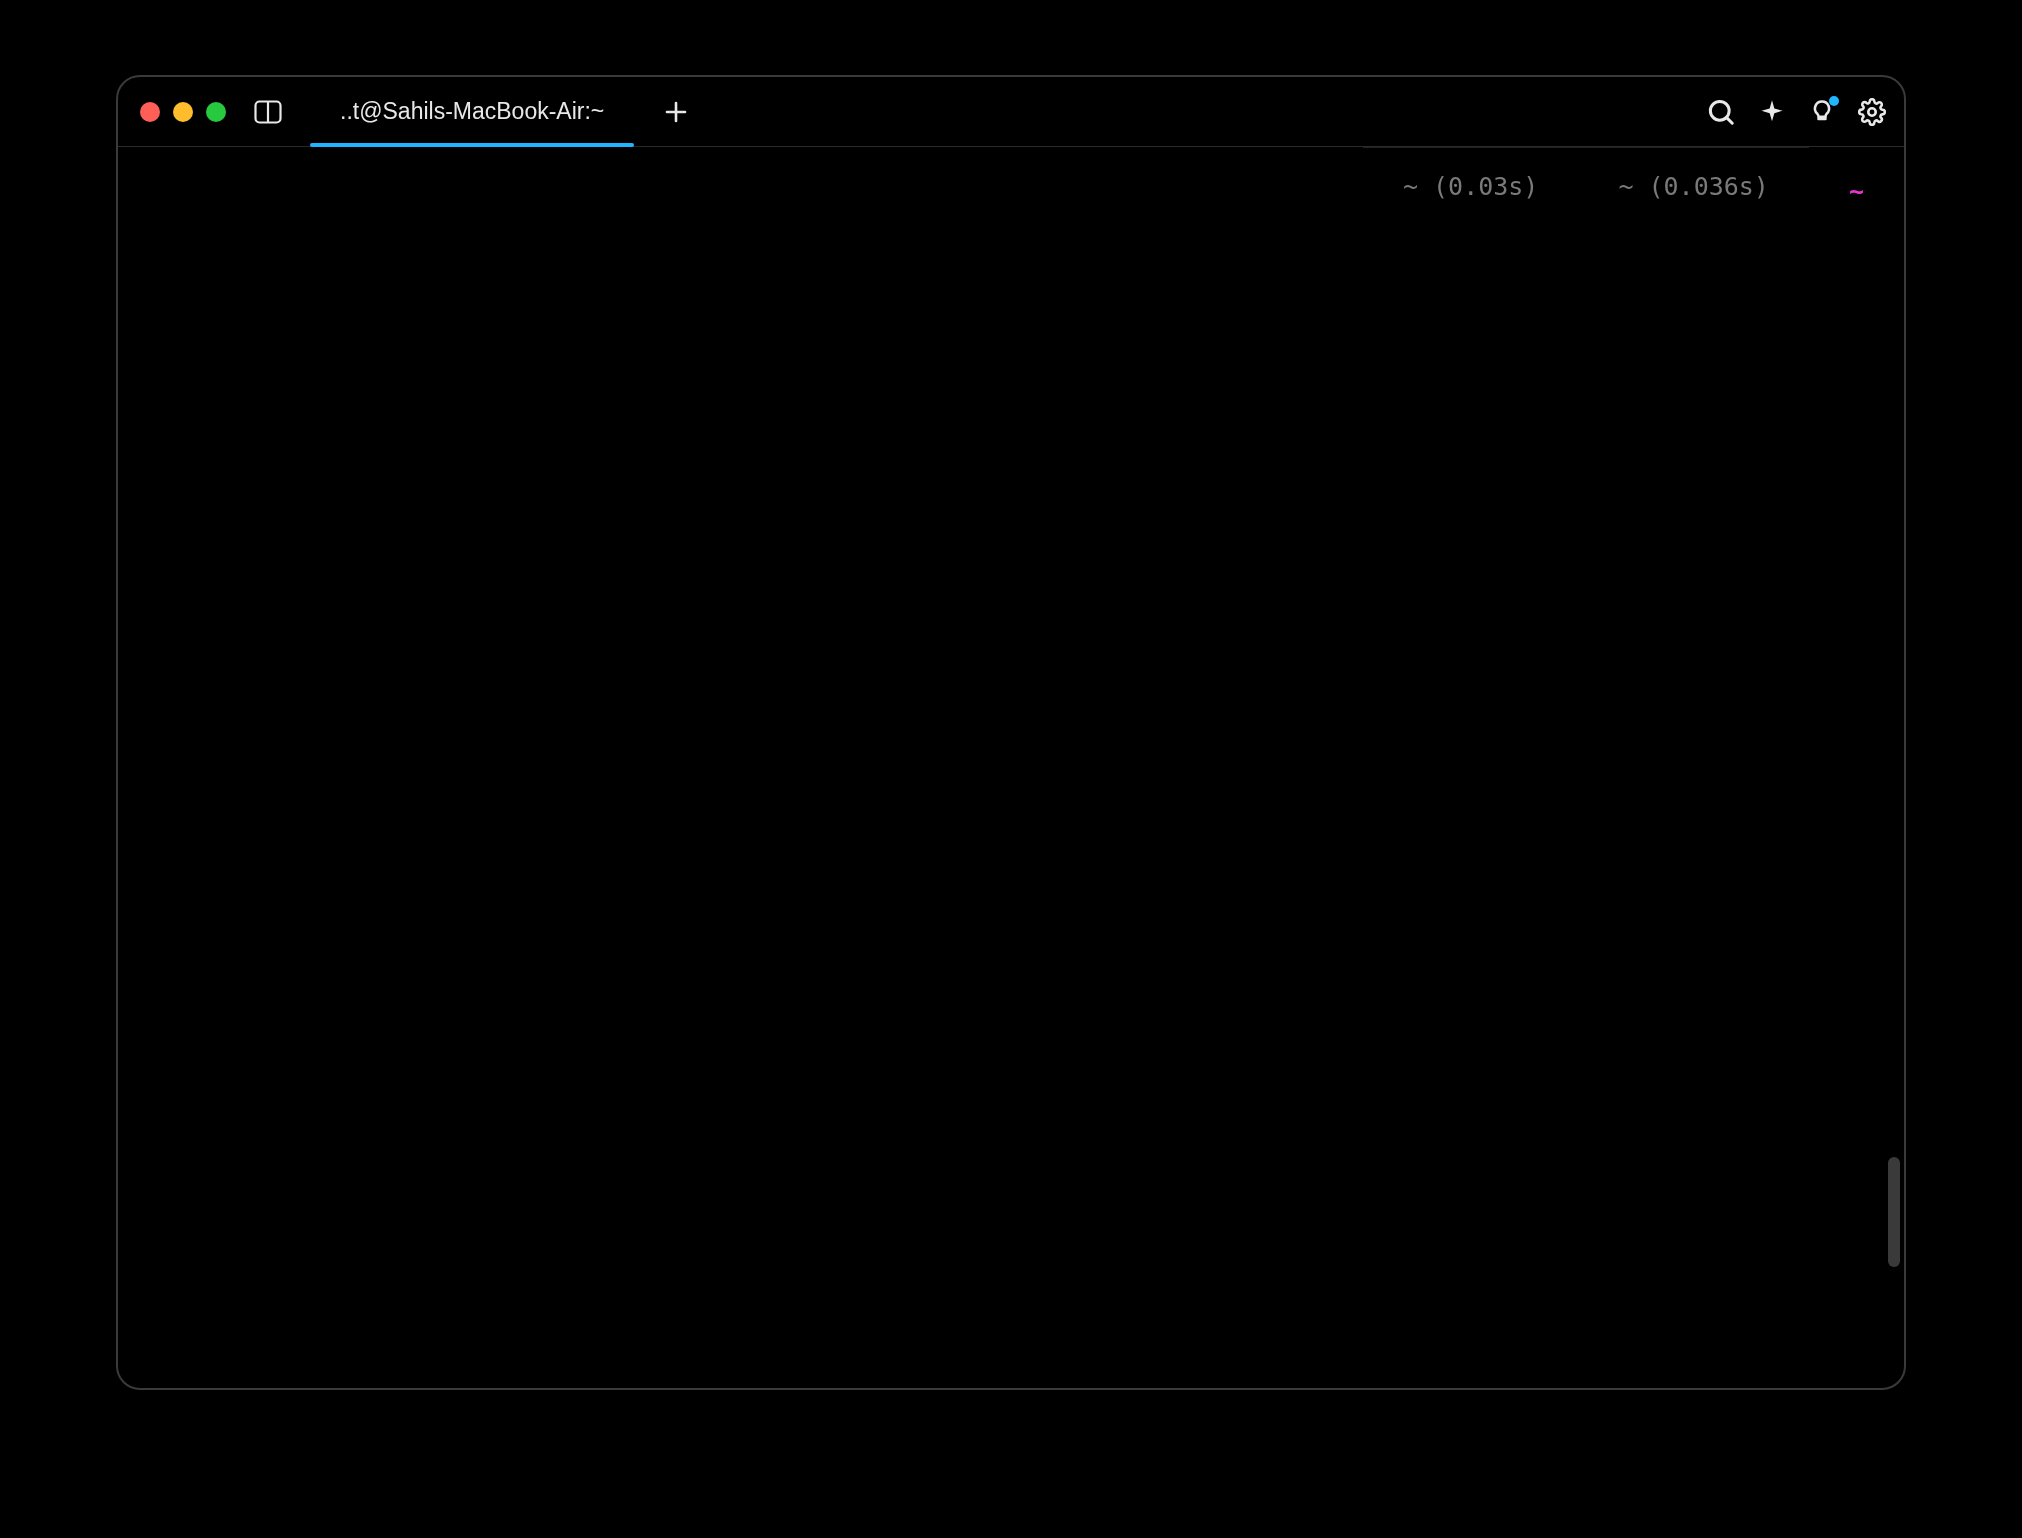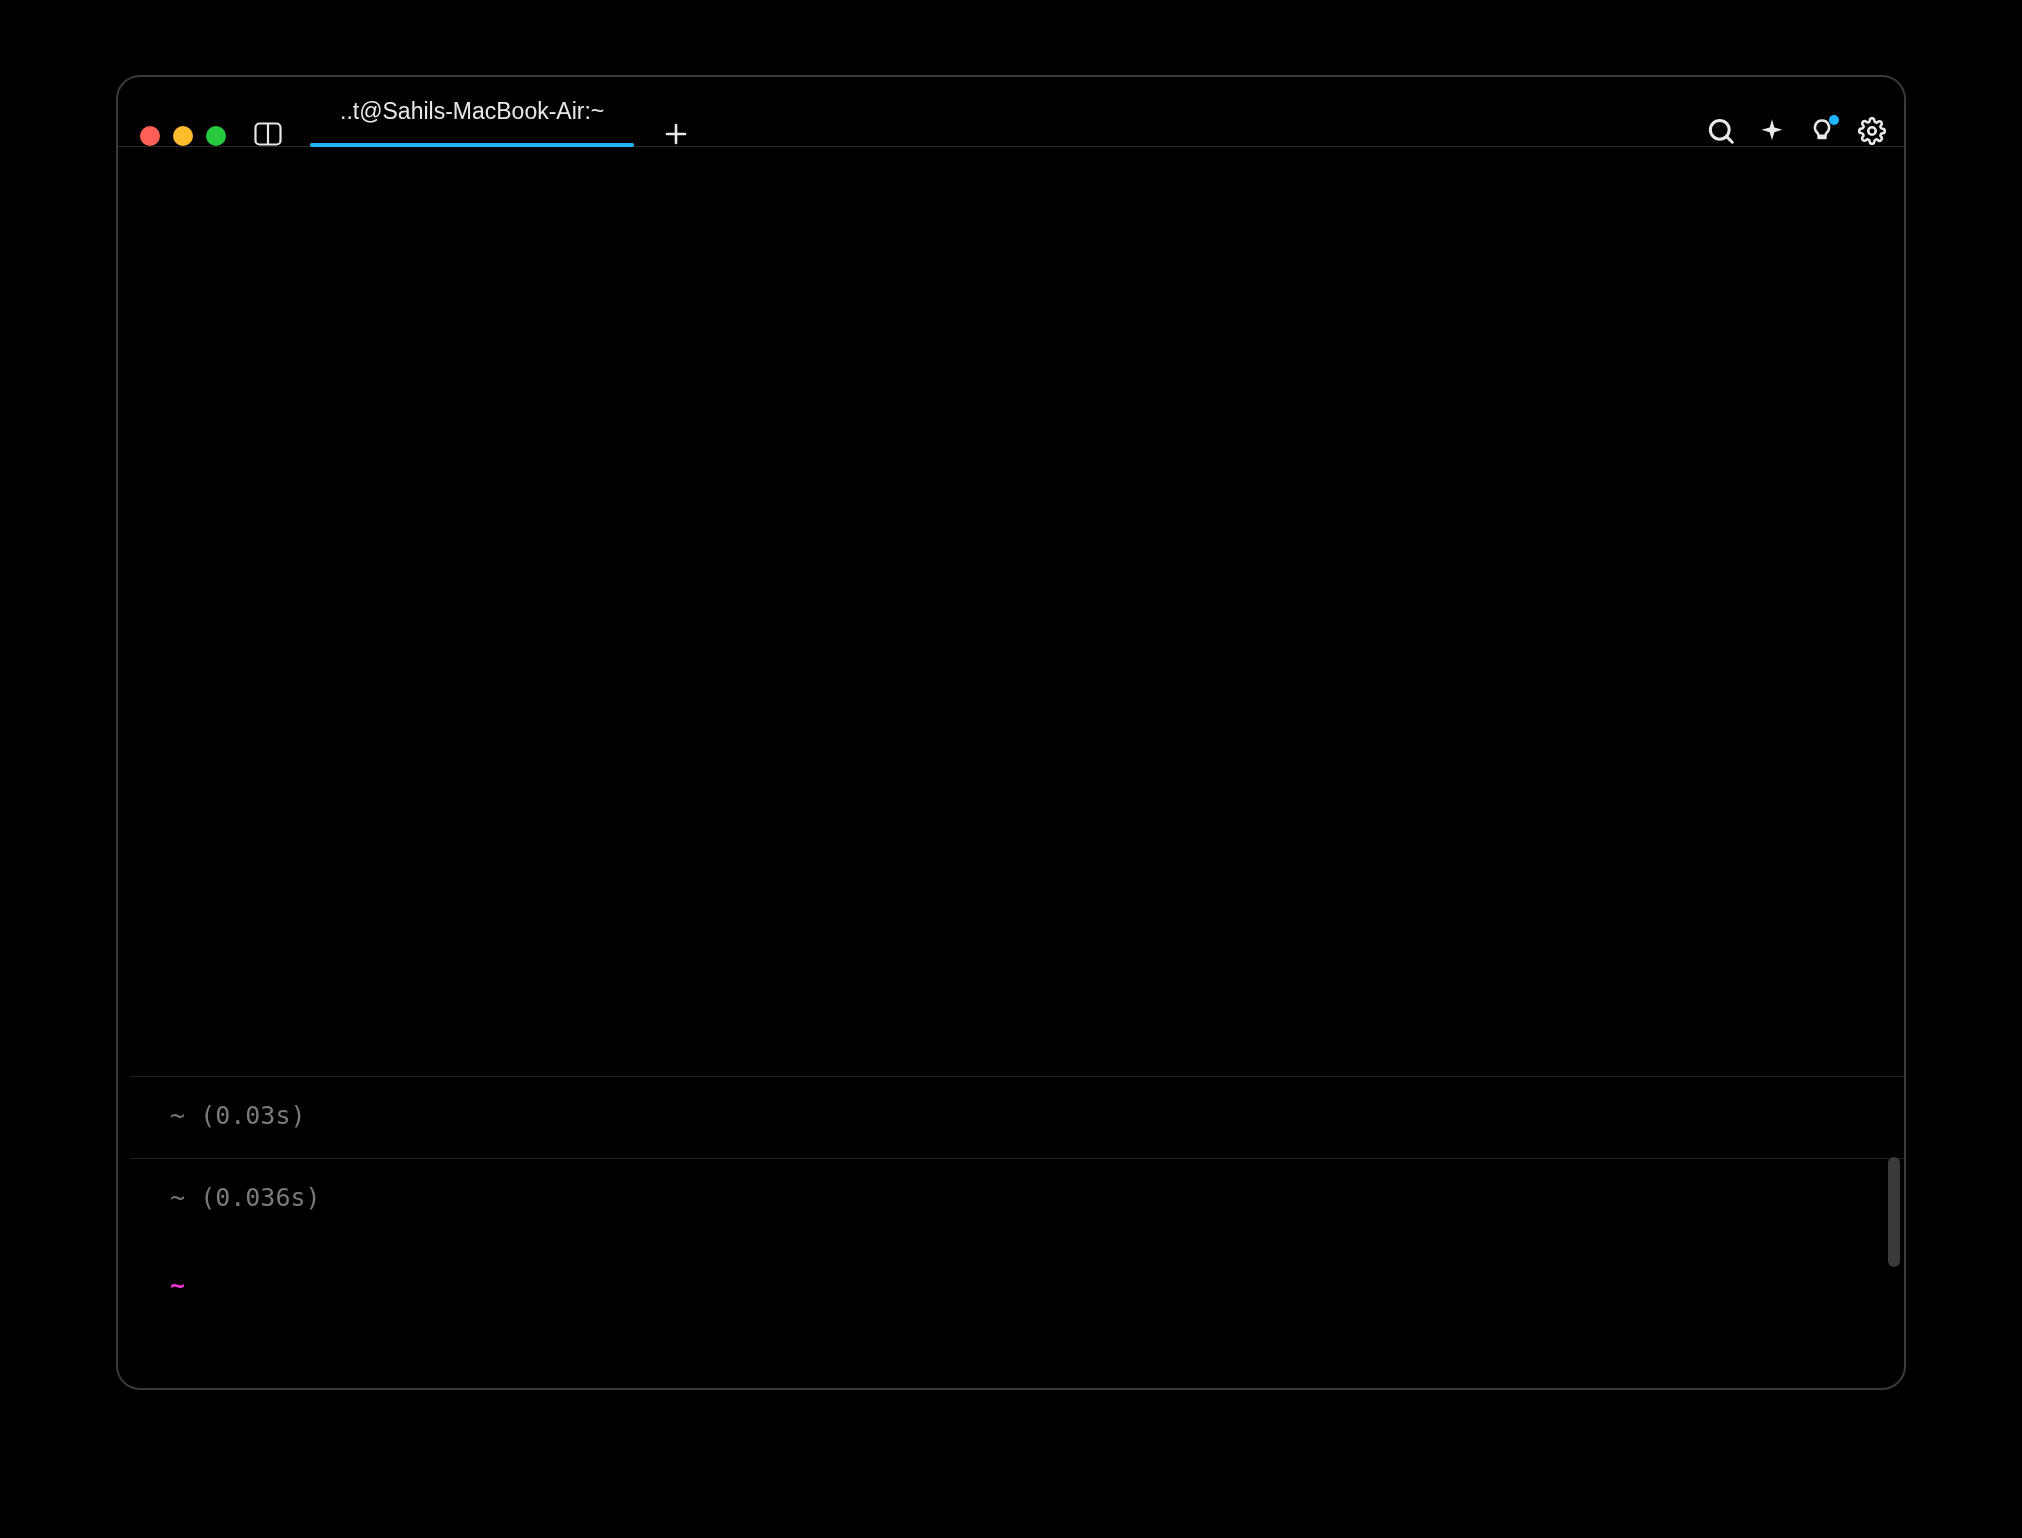--- a/index.html
+++ b/index.html
@@ -21,21 +21,21 @@
     border: 2px solid #3a3a3a;
     border-radius: 24px;
     overflow: hidden;
     display: flex;
     flex-direction: column;
     position: relative;
   }
   .titlebar {
     height: 70px;
     display: flex;
-    align-items: flex-end;
+    align-items: center;
     padding: 0 18px 0 22px;
     border-bottom: 1px solid #2a2a2a;
     position: relative;
     flex-shrink: 0;
   }
   .traffic-lights {
     display: flex;
     gap: 13px;
     align-items: center;
   }
@@ -101,25 +101,24 @@
     right: -3px;
     width: 10px;
     height: 10px;
     background: #1fb6ff;
     border-radius: 50%;
   }
   .terminal-body {
     flex: 1;
     overflow: hidden;
     display: flex;
-    flex-direction: column;
+    flex-direction: row;
     justify-content: flex-end;
     padding-bottom: 60px;
     position: relative;
-    padding-left: 12px;
   }
   .block {
     border-top: 1px solid #222;
     padding: 20px 40px 24px 40px;
     font-size: 25px;
     line-height: 1.5;
   }
   .block.no-border { border-top: none; }
   .status {
     color: #7a7a7a;

